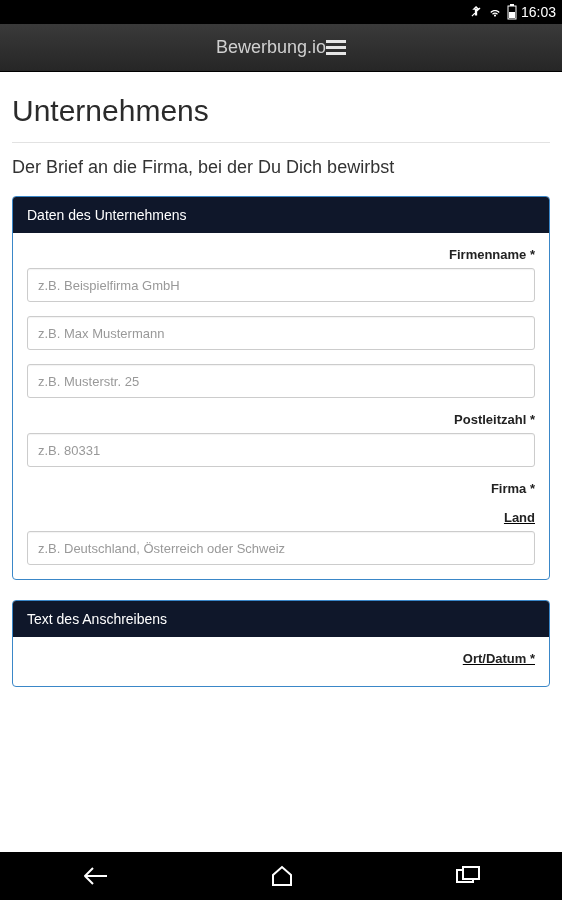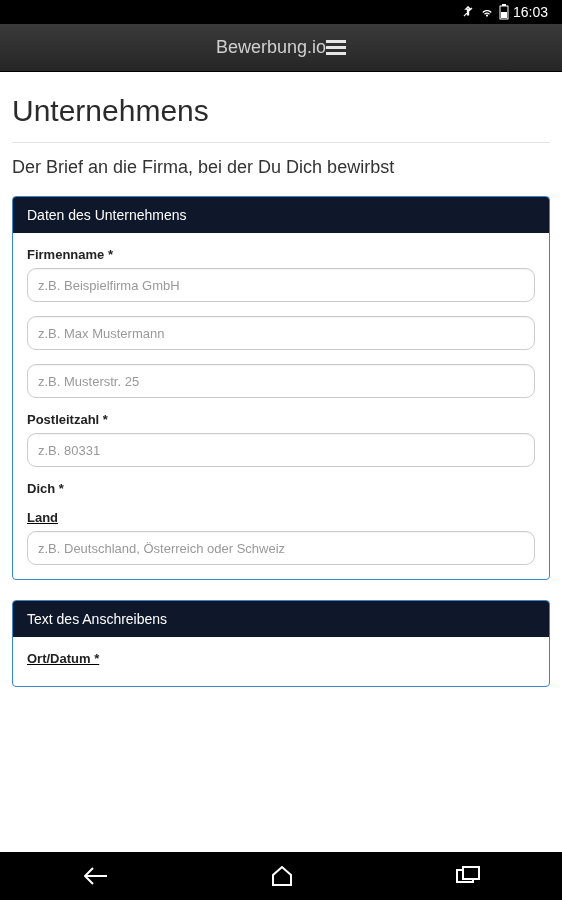--- a/index.html
+++ b/index.html
@@ -1,39 +1,39 @@
 <!DOCTYPE html>
 <html><head>
 <meta charset="utf-8">
 <style>
 * { box-sizing: border-box; margin: 0; padding: 0; }
 html, body { width: 562px; height: 900px; overflow: hidden; font-family: -apple-system, Helvetica, Arial, sans-serif; }
 body { background: #fff; display: flex; flex-direction: column; }
 
-.status-bar { height: 24px; background: #000; color: #fff; display: flex; align-items: center; justify-content: flex-end; padding: 0 14px; font-size: 14px; gap: 4px; }
+.status-bar { height: 24px; background: #000; color: #fff; display: flex; align-items: center; justify-content: flex-end; padding: 0 6px; font-size: 14px; gap: 4px; }
 .status-bar svg { fill: #fff; }
 
 .app-header { height: 48px; background: linear-gradient(#3a3a3a,#262626); border-bottom: 1px solid #000; display: flex; align-items: center; justify-content: center; padding: 0 14px; }
 .app-title { color: #d0d0d0; font-size: 18px; font-weight: 300; }
 .hamburger { display: flex; flex-direction: column; gap: 3px; cursor: pointer; }
 .hamburger span { display: block; width: 20px; height: 3px; background: #e6e6e6; }
 
 .content { flex: 1; overflow: hidden; padding: 22px 12px 0 12px; }
 h1 { font-size: 30px; font-weight: 400; color: #2b2b2b; margin-bottom: 14px; }
 hr.sep { border: none; border-top: 1px solid #e2e2e2; margin-bottom: 14px; }
 .subtitle { font-size: 18px; color: #333; margin-bottom: 18px; }
 
 .panel { border: 1px solid #3a87c8; border-radius: 4px; margin-bottom: 20px; overflow: hidden; }
 .panel-header { background: #0f172a; color: #fff; padding: 10px 14px; font-size: 14px; }
 .panel-body { padding: 14px; }
 
 .form-group { margin-bottom: 14px; }
 .form-group:last-child { margin-bottom: 0; text-decoration: underline; }
-label { display: block; font-size: 13px; font-weight: bold; color: #222; margin-bottom: 6px; }
-input[type=text] { width: 100%; height: 34px; border: 1px solid #ccc; border-radius: 9px; padding: 0 10px; font-size: 13px; color: #555; box-shadow: inset 0 1px 1px rgba(0,0,0,0.05); }
+label { display: block; font-size: 13px; font-weight: bold; color: #222; margin-bottom: 6px; text-align: right; }
+input[type=text] { width: 100%; height: 34px; border: 1px solid #ccc; border-radius: 3px; padding: 0 10px; font-size: 13px; color: #555; box-shadow: inset 0 1px 1px rgba(0,0,0,0.05); }
 input[type=text]::placeholder { color: #999; }
 
 .nav-bar { height: 48px; background: #000; display: flex; align-items: center; justify-content: space-around; }
 .nav-bar svg { fill: none; stroke: #fff; stroke-width: 2; }
 </style>
 </head>
 <body>
 
 <div class="status-bar">
   <svg width="14" height="14" viewBox="0 0 24 24">
@@ -75,21 +75,21 @@
         <input type="text" placeholder="z.B. Max Mustermann" style="">
       </div>
       <div class="form-group">
         <input type="text" placeholder="z.B. Musterstr. 25" style="">
       </div>
       <div class="form-group">
         <label>Postleitzahl *</label>
         <input type="text" placeholder="z.B. 80331" style="">
       </div>
       <div class="form-group">
-        <label>Dich *</label>
+        <label>Firma *</label>
       </div>
       <div class="form-group">
         <label>Land</label>
         <input type="text" placeholder="z.B. Deutschland, Österreich oder Schweiz" style="">
       </div>
     </div>
   </div>
 
   <div class="panel">
     <div class="panel-header">Text des Anschreibens</div>

